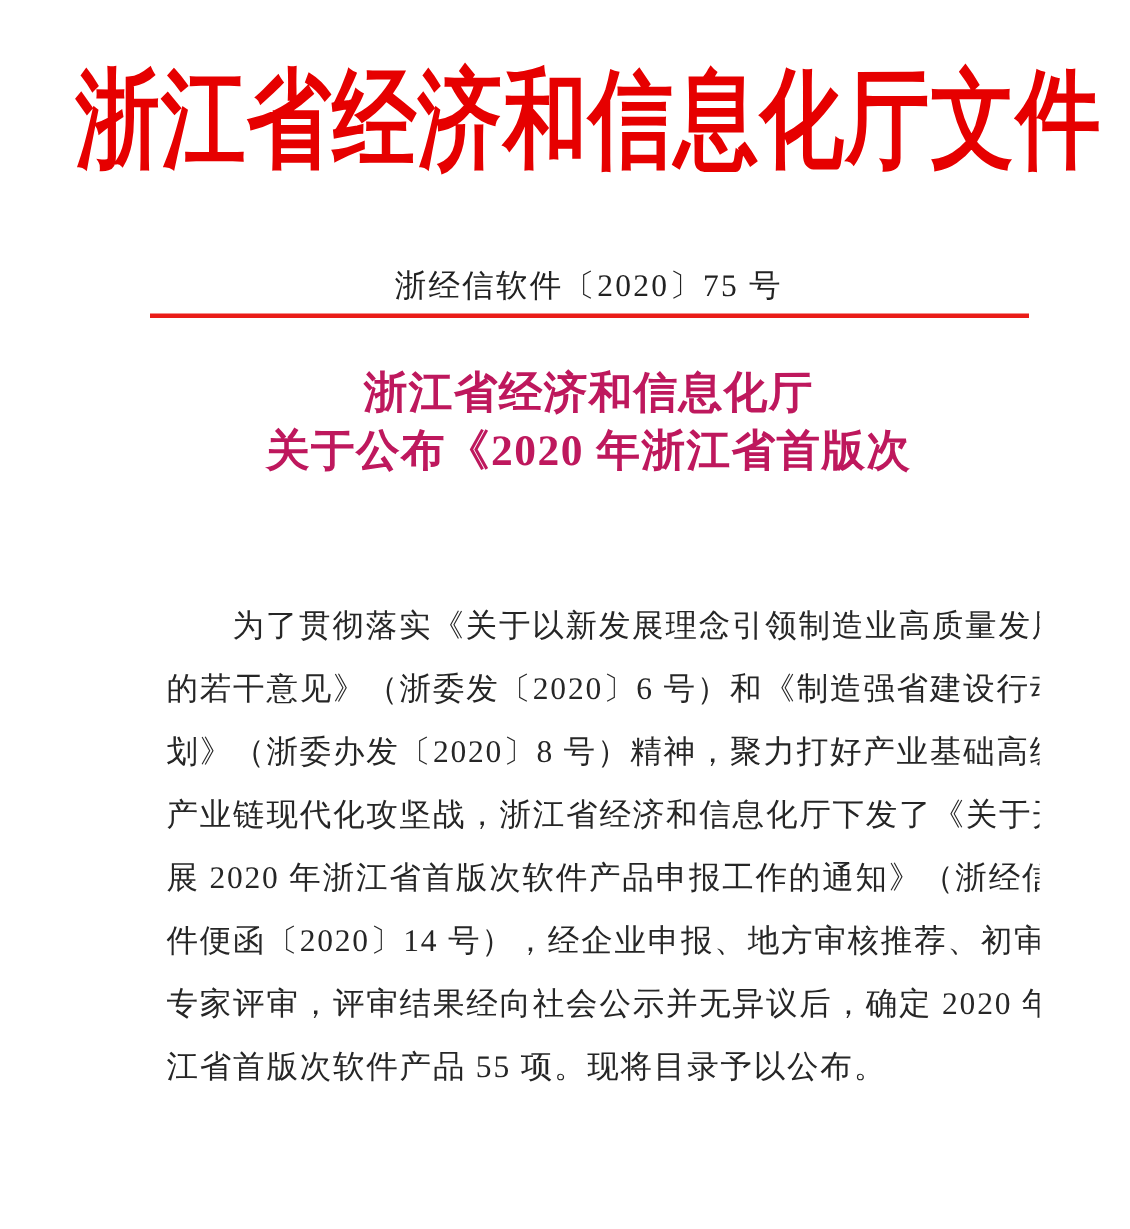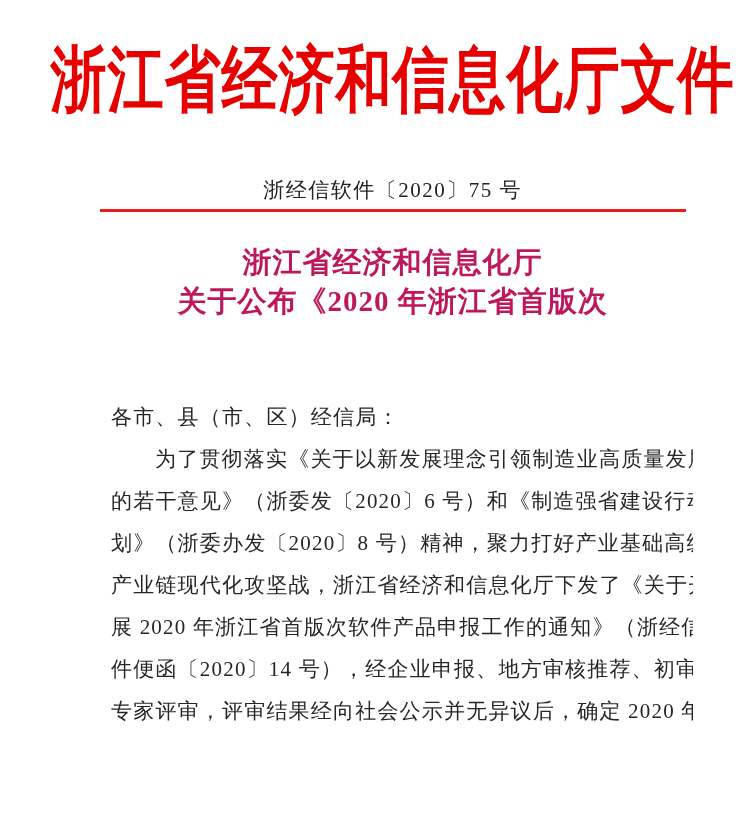--- a/index.html
+++ b/index.html
@@ -90,23 +90,23 @@
   <div class="docnum">浙经信软件〔2020〕75 号</div>
 
   <div class="redline"></div>
 
   <div class="title">
     <div>浙江省经济和信息化厅</div>
     <div>关于公布《2020 年浙江省首版次</div>
   </div>
 
   <div class="bodytext">
-    <div class="line">各市、县（市、区）经信局：</div>
     <div class="line indent">为了贯彻落实《关于以新发展理念引领制造业高质量发展</div>
     <div class="line">的若干意见》（浙委发〔2020〕6 号）和《制造强省建设行动计</div>
     <div class="line">划》（浙委办发〔2020〕8 号）精神，聚力打好产业基础高级化、</div>
     <div class="line">产业链现代化攻坚战，浙江省经济和信息化厅下发了《关于开</div>
     <div class="line">展 2020 年浙江省首版次软件产品申报工作的通知》（浙经信软</div>
     <div class="line">件便函〔2020〕14 号），经企业申报、地方审核推荐、初审和</div>
     <div class="line">专家评审，评审结果经向社会公示并无异议后，确定 2020 年浙</div>
+    <div class="line">江省首版次软件产品 55 项。现将目录予以公布。</div>
   </div>
 
 </div>
 
 </body></html>

